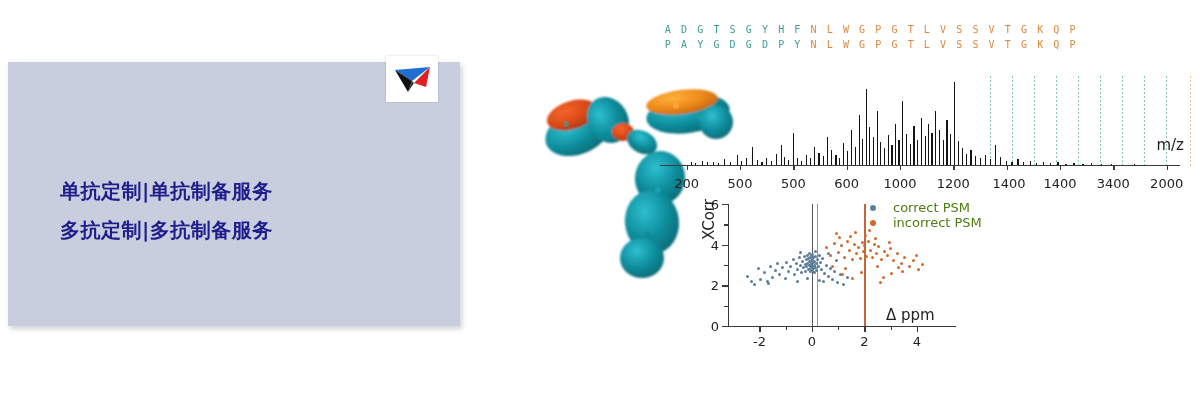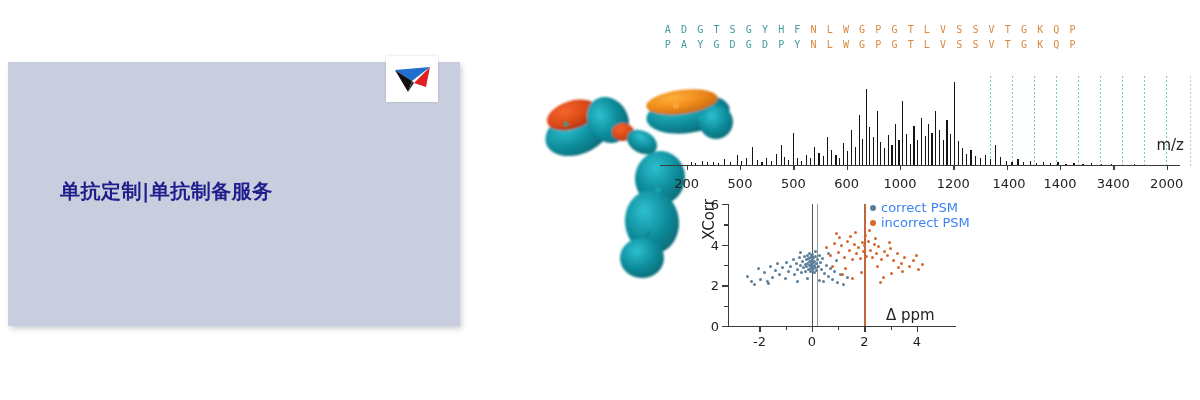--- a/index.html
+++ b/index.html
@@ -114,30 +114,31 @@
     white-space:nowrap;font-family:"DejaVu Sans",sans-serif;
   }
   .vline{position:absolute;top:8px;height:122px;width:1.3px;}
   .dot{position:absolute;width:3px;height:3px;border-radius:50%;}
   .dot.correct{background:#5b7f99;}
   .dot.incorrect{background:#d4682e;}
 
   .legend{position:absolute;left:180px;top:4px;}
   .legend-row{display:flex;align-items:center;height:15px;}
   .legend-dot{width:6px;height:6px;border-radius:50%;margin-right:5px;flex:0 0 auto;}
-  .legend-text{font-size:13px;color:#3b82f6;white-space:nowrap;
-    font-family:"DejaVu Sans",sans-serif;}
+  .legend-text{font-size:13px;color:#4d7c0f;white-space:nowrap;
+    font-family:"DejaVu Sans",sans-serif;margin-left:12px;}
 </style>
 </head>
 <body>
 
 <div id="root">
 
   <div class="promo-panel">
     <div class="promo-item i0">单抗定制|单抗制备服务</div>
+    <div class="promo-item i1">多抗定制|多抗制备服务</div>
   </div>
 
   <div class="logo-box">
     <svg width="52" height="46" viewBox="0 0 52 46">
       <polygon points="9,14 44,11 26,25" fill="#1f6fd0"></polygon>
       <polygon points="44,11 40,31 28,27" fill="#e02020"></polygon>
       <polygon points="9,14 26,25 22,36" fill="#111111"></polygon>
       <polygon points="26,25 28,27 22,36" fill="#333333"></polygon>
     </svg>
   </div>

